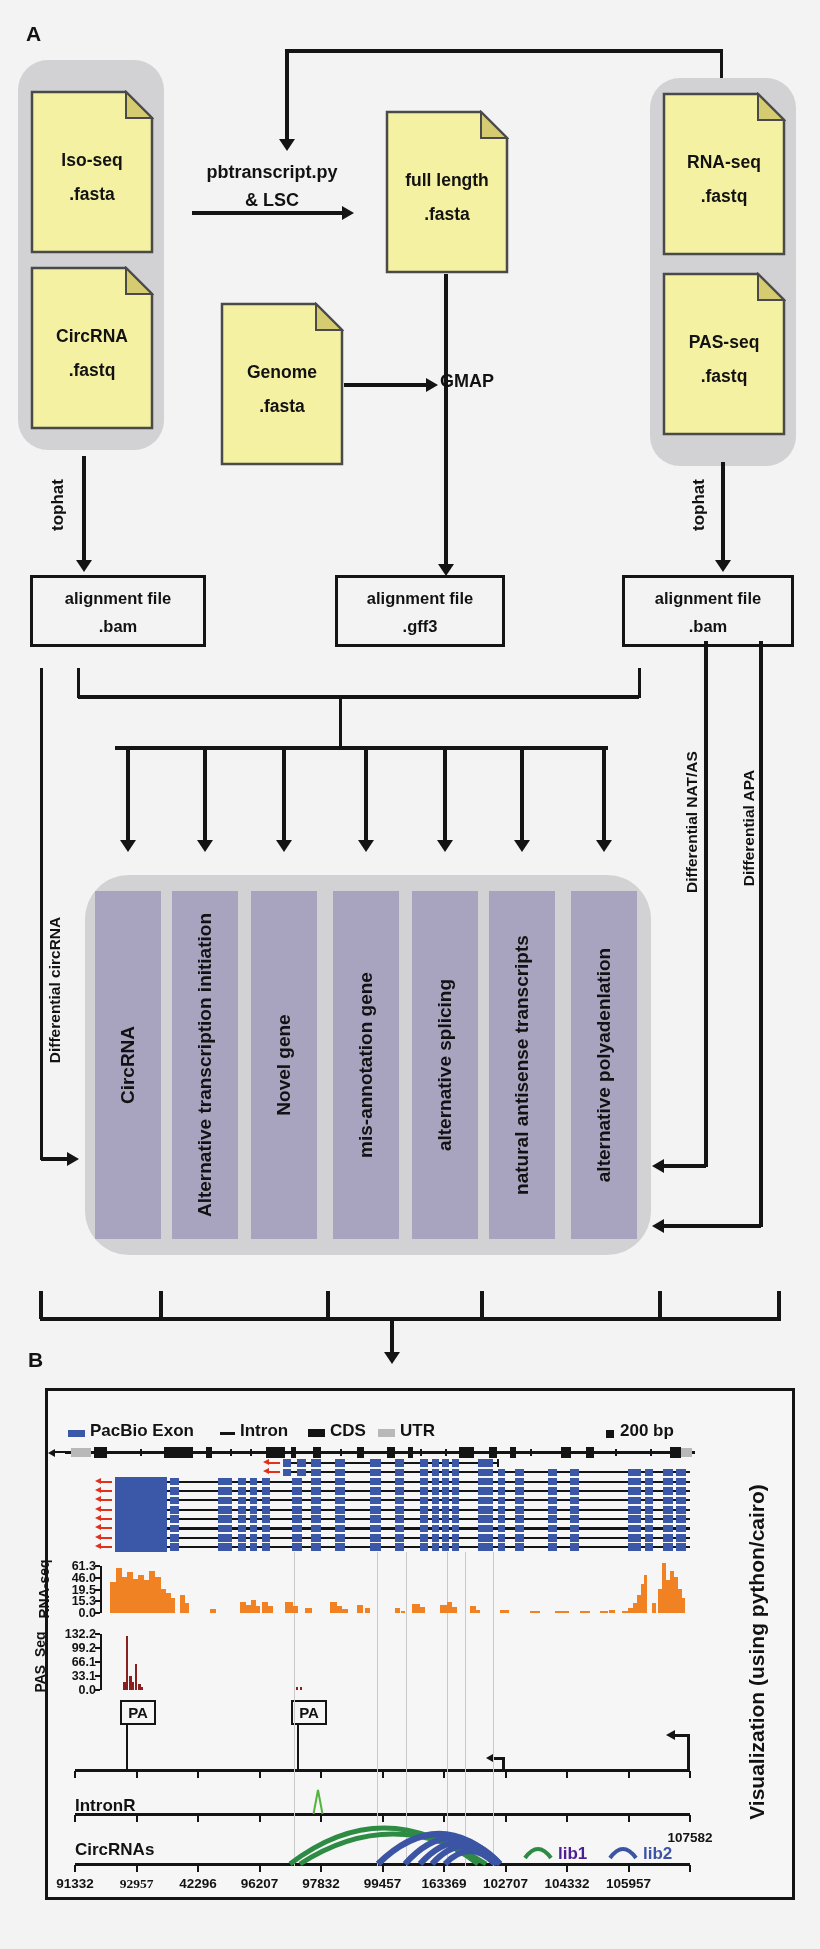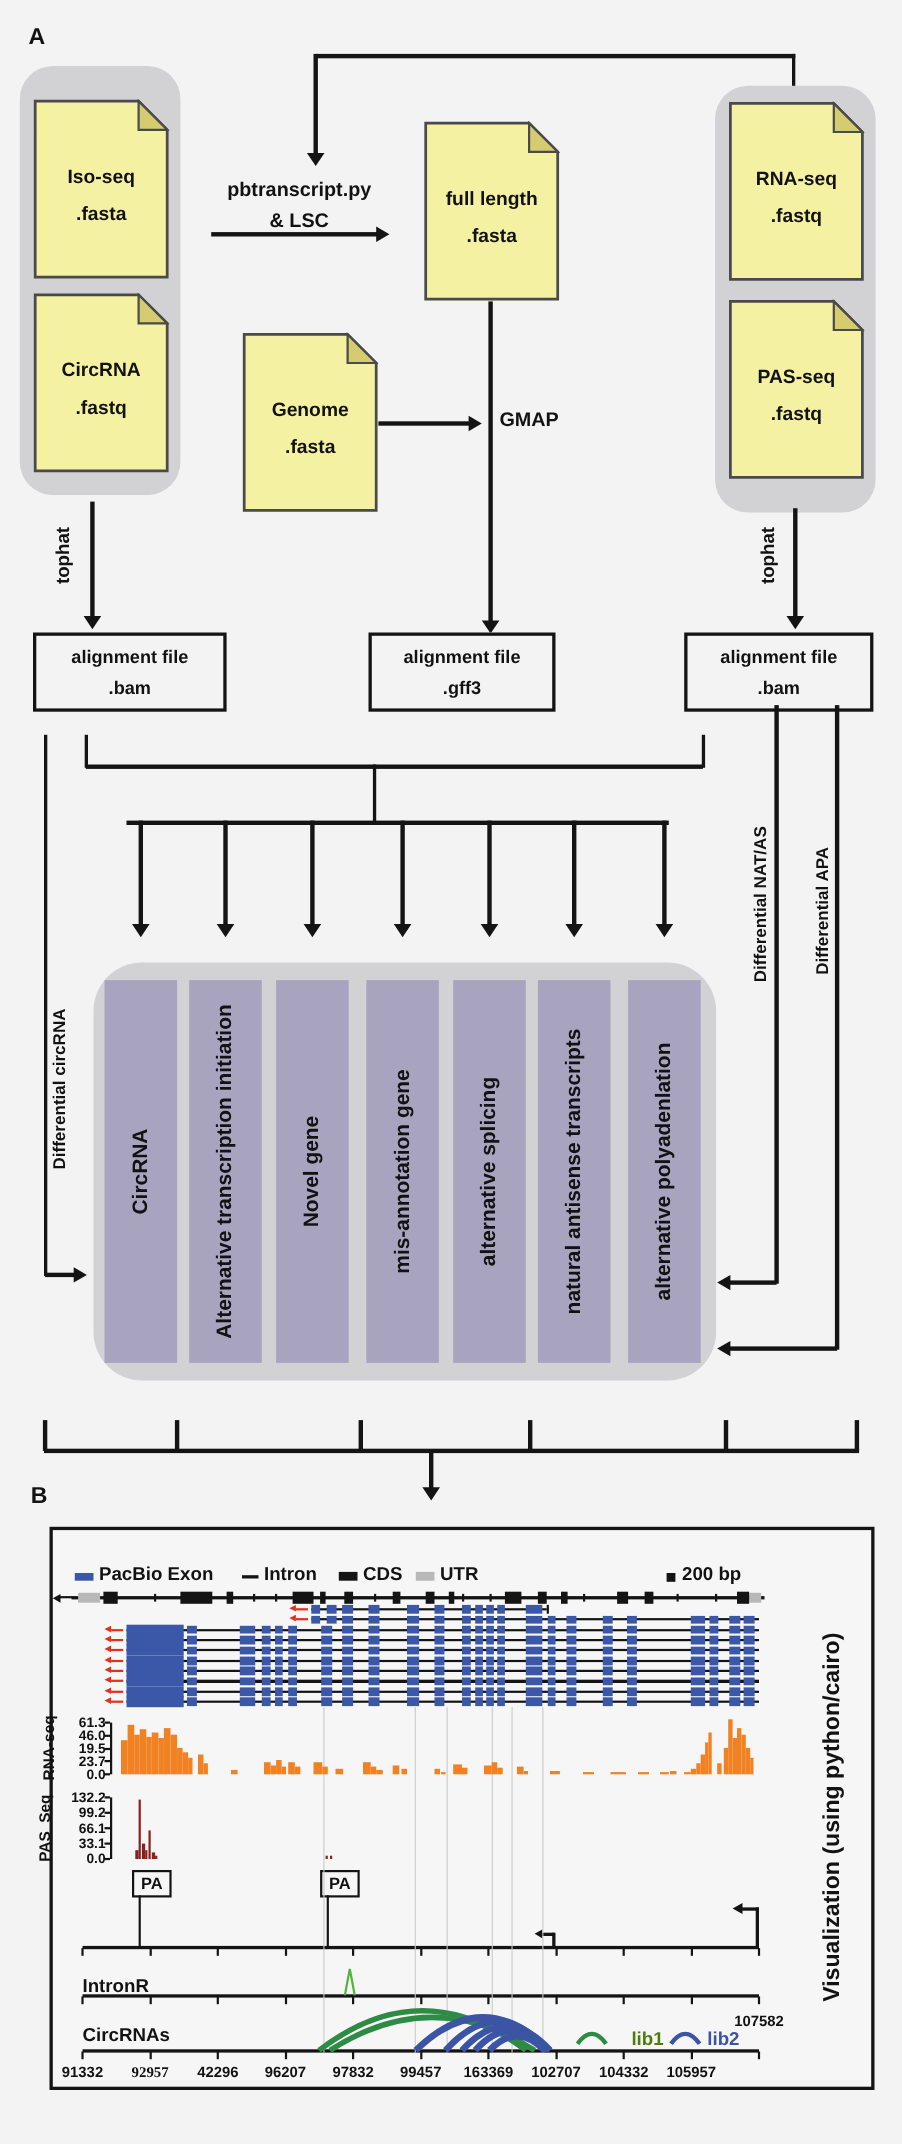--- a/index.html
+++ b/index.html
@@ -100,21 +100,21 @@
 
   <div style="position:absolute;left:178px;top:162px;width:188px;text-align:center;font-weight:bold;font-size:18px;">pbtranscript.py</div>
   <div style="position:absolute;left:178px;top:190px;width:188px;text-align:center;font-weight:bold;font-size:18px;">&amp; LSC</div>
   <div class="hline" style="left:192px;top:211px;width:152px;height:3.5px;"></div>
   <div class="ah ah-right" style="left:342px;top:206px;"></div>
 
   <div class="hline" style="left:344px;top:383px;width:84px;height:3.5px;"></div>
   <div class="ah ah-right" style="left:426px;top:378px;"></div>
   <div class="vline" style="left:444px;top:274px;width:3.5px;height:292px;"></div>
   <div class="ah ah-down" style="left:438px;top:564px;"></div>
-  <div style="position:absolute;left:454px;top:371px;font-weight:bold;font-size:18px;">GMAP</div>
+  <div style="position:absolute;left:440px;top:371px;font-weight:bold;font-size:18px;">GMAP</div>
 
   <div class="vline" style="left:82px;top:456px;width:4px;height:106px;"></div>
   <div class="ah ah-down" style="left:76px;top:560px;"></div>
   <div class="rot" style="left:18px;top:496px;width:80px;height:18px;font-size:17px;">tophat</div>
   <div class="vline" style="left:721px;top:462px;width:4px;height:100px;"></div>
   <div class="ah ah-down" style="left:715px;top:560px;"></div>
   <div class="rot" style="left:659px;top:496px;width:80px;height:18px;font-size:17px;">tophat</div>
 
   <div class="albox" style="left:30px;width:170px;">
     <div>alignment file</div>
@@ -236,21 +236,21 @@
   <div class="hline" style="left:674px;top:1734px;width:16px;height:3px;"></div>
   <div class="ah" style="left:666px;top:1730px;border-top:5.5px solid transparent;border-bottom:5.5px solid transparent;border-right:9px solid #141414;"></div>
 
   <div class="hline" style="left:75px;top:1813px;width:615px;height:2.5px;"></div>
   <div class="hline" style="left:75px;top:1863px;width:615px;height:2.5px;"></div>
 
   <svg class="overlay" style="left:523px;top:1840px;" width="120" height="24">
     <path d="M2,18 Q15,0 28,18" fill="none" stroke="#2e8b44" stroke-width="4"></path>
     <path d="M87,18 Q100,0 113,18" fill="none" stroke="#3b54a4" stroke-width="4"></path>
   </svg>
-  <div class="lg" style="left:574px;top:1844px;color:#4d7c0f;">lib1</div>
+  <div class="lg" style="left:558px;top:1844px;color:#4c1d95;">lib1</div>
   <div class="lg" style="left:643px;top:1844px;color:#3b54a4;">lib2</div>
 
   <div id="dyn">
       <div style="position: absolute; left: 294px; top: 1552px; width: 1px; height: 314px; background: rgb(201, 201, 201);"></div>
       <div style="position: absolute; left: 377px; top: 1552px; width: 1px; height: 314px; background: rgb(201, 201, 201);"></div>
       <div style="position: absolute; left: 406px; top: 1552px; width: 1px; height: 314px; background: rgb(201, 201, 201);"></div>
       <div style="position: absolute; left: 447px; top: 1552px; width: 1px; height: 314px; background: rgb(201, 201, 201);"></div>
       <div style="position: absolute; left: 465px; top: 1552px; width: 1px; height: 314px; background: rgb(201, 201, 201);"></div>
       <div style="position: absolute; left: 493px; top: 1552px; width: 1px; height: 314px; background: rgb(201, 201, 201);"></div>
       <div style="position: absolute; left: 65px; top: 1451px; width: 630px; height: 2.5px; background: rgb(20, 20, 20);"></div>
@@ -535,21 +535,21 @@
       <div style="position: absolute; left: 645px; top: 1543.4px; width: 8px; height: 7.5px; background: rgb(59, 87, 168);"></div>
       <div style="position: absolute; left: 663px; top: 1543.4px; width: 10px; height: 7.5px; background: rgb(59, 87, 168);"></div>
       <div style="position: absolute; left: 676px; top: 1543.4px; width: 10px; height: 7.5px; background: rgb(59, 87, 168);"></div>
       <div style="position: absolute; left: 100px; top: 1566px; width: 2px; height: 47px; background: rgb(20, 20, 20);"></div>
       <div class="ticklbl" style="position: absolute; left: 56px; top: 1559px;">61.3</div>
       <div style="position: absolute; left: 95px; top: 1565px; width: 5px; height: 2px; background: rgb(20, 20, 20);"></div>
       <div class="ticklbl" style="position: absolute; left: 56px; top: 1570.8px;">46.0</div>
       <div style="position: absolute; left: 95px; top: 1576.8px; width: 5px; height: 2px; background: rgb(20, 20, 20);"></div>
       <div class="ticklbl" style="position: absolute; left: 56px; top: 1582.5px;">19.5</div>
       <div style="position: absolute; left: 95px; top: 1588.5px; width: 5px; height: 2px; background: rgb(20, 20, 20);"></div>
-      <div class="ticklbl" style="position: absolute; left: 56px; top: 1594.3px;">23.7</div>
+      <div class="ticklbl" style="position: absolute; left: 56px; top: 1594.3px;">15.3</div>
       <div style="position: absolute; left: 95px; top: 1600.3px; width: 5px; height: 2px; background: rgb(20, 20, 20);"></div>
       <div class="ticklbl" style="position: absolute; left: 56px; top: 1606px;">0.0</div>
       <div style="position: absolute; left: 95px; top: 1612px; width: 5px; height: 2px; background: rgb(20, 20, 20);"></div>
       <div style="position: absolute; left: 110px; top: 1582px; width: 6px; height: 30.9951px; background: rgb(240, 130, 36);"></div>
       <div style="position: absolute; left: 116px; top: 1568.14px; width: 6px; height: 44.8613px; background: rgb(240, 130, 36);"></div>
       <div style="position: absolute; left: 122px; top: 1577.11px; width: 5px; height: 35.8891px; background: rgb(240, 130, 36);"></div>
       <div style="position: absolute; left: 127px; top: 1572.22px; width: 6px; height: 40.783px; background: rgb(240, 130, 36);"></div>
       <div style="position: absolute; left: 133px; top: 1578.74px; width: 5px; height: 34.2577px; background: rgb(240, 130, 36);"></div>
       <div style="position: absolute; left: 138px; top: 1574.66px; width: 6px; height: 38.3361px; background: rgb(240, 130, 36);"></div>
       <div style="position: absolute; left: 144px; top: 1580.37px; width: 5px; height: 32.6264px; background: rgb(240, 130, 36);"></div>

